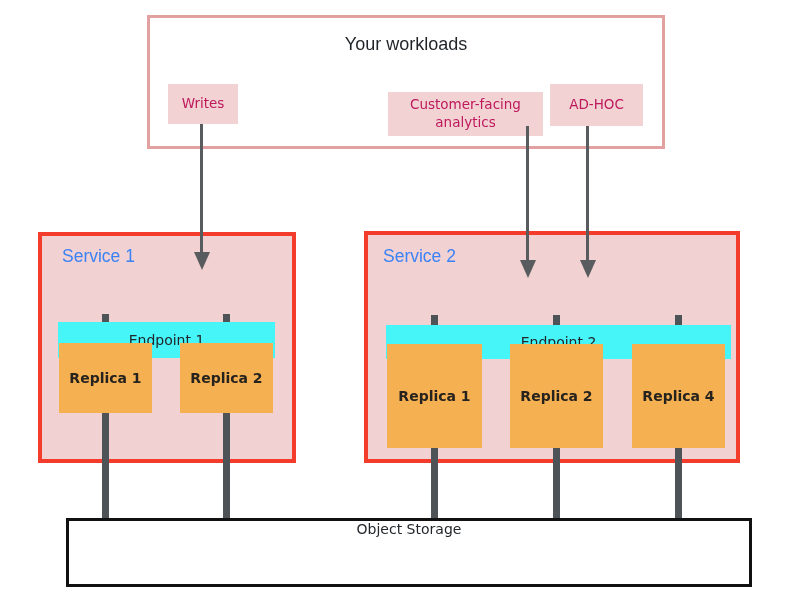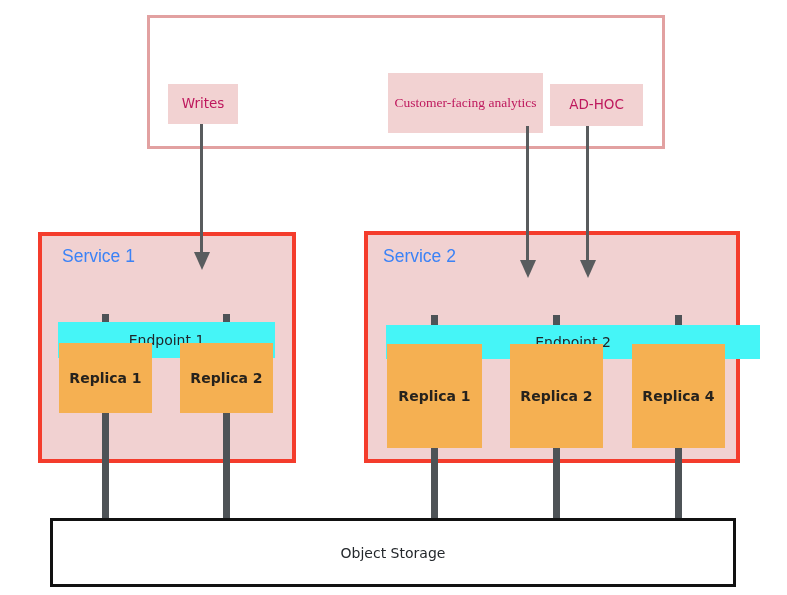--- a/index.html
+++ b/index.html
@@ -44,21 +44,21 @@
   .pink-chip {
     background: var(--pink-box-fill);
     display: flex; align-items: center; justify-content: center;
     text-align: center;
     font-size: 13.5px;
     line-height: 1.3;
     color: #be185d;
     z-index: 3;
   }
   .chip-writes    { left: 168px; top: 84px; width: 70px;  height: 40px; }
-  .chip-analytics { left: 388px; top: 73px; width: 155px; height: 60px; font-family: Liberation Serif, serif; }
+  .chip-analytics { left: 388px; top: 92px; width: 155px; height: 44px; }
   .chip-adhoc     { left: 550px; top: 84px; width: 93px;  height: 42px; }
 
   
   .arrow {
     width: 3px;
     background: var(--arrow-gray);
     z-index: 6;
   }
   .arrow::after {
     content: '';
@@ -92,21 +92,21 @@
 
   .endpoint-bar {
     background: var(--endpoint-fill);
     display: flex; align-items: center; justify-content: center;
     font-size: 14px;
     color: #20262b;
     z-index: 3;
     margin-top: 44px;
   }
   .endpoint-1 { left: 58px;  top: 278px; width: 217px; height: 36px; }
-  .endpoint-2 { left: 386px; top: 281px; width: 374px; height: 34px; }
+  .endpoint-2 { left: 386px; top: 281px; width: 345px; height: 34px; }
 
   .replica-box {
     background: var(--replica-fill);
     display: flex; align-items: center; justify-content: center;
     font-size: 14px;
     color: #26221d;
     z-index: 3;
     font-weight: bold;
   }
   .s1-replica-1 { left: 59px;  top: 343px; width: 93px; height: 70px; }
@@ -127,35 +127,36 @@
   .c-s1-d2 { left: 223px; top: 413px; height: 105px; }
   .c-s2-u1 { left: 431px; top: 315px; height: 30px; }
   .c-s2-u2 { left: 553px; top: 315px; height: 30px; }
   .c-s2-u3 { left: 675px; top: 315px; height: 30px; }
   .c-s2-d1 { left: 431px; top: 448px; height: 70px; }
   .c-s2-d2 { left: 553px; top: 448px; height: 70px; }
   .c-s2-d3 { left: 675px; top: 448px; height: 70px; }
 
   
   .storage-box {
-    left: 50px; top: 518px; width: 686px; height: 69px;
+    left: 66px; top: 518px; width: 686px; height: 69px;
     border: 3px solid var(--storage-border);
     background: #ffffff;
-    display: flex; align-items: center; justify-content: center;
+    display: flex; align-items: flex-start; justify-content: center;
     font-size: 14px;
     color: #23272b;
     z-index: 1;
   }
 </style>
 </head>
 <body>
 
 <div class="stage">
 
   <div class="abs workloads-box"></div>
+  <div class="abs workloads-title">Your workloads</div>
 
   <div class="abs pink-chip chip-writes">
     <span>Writes</span>
   </div>
   <div class="abs pink-chip chip-analytics">
     <span>Customer-facing analytics</span>
   </div>
   <div class="abs pink-chip chip-adhoc">
     <span>AD-HOC</span>
   </div>

